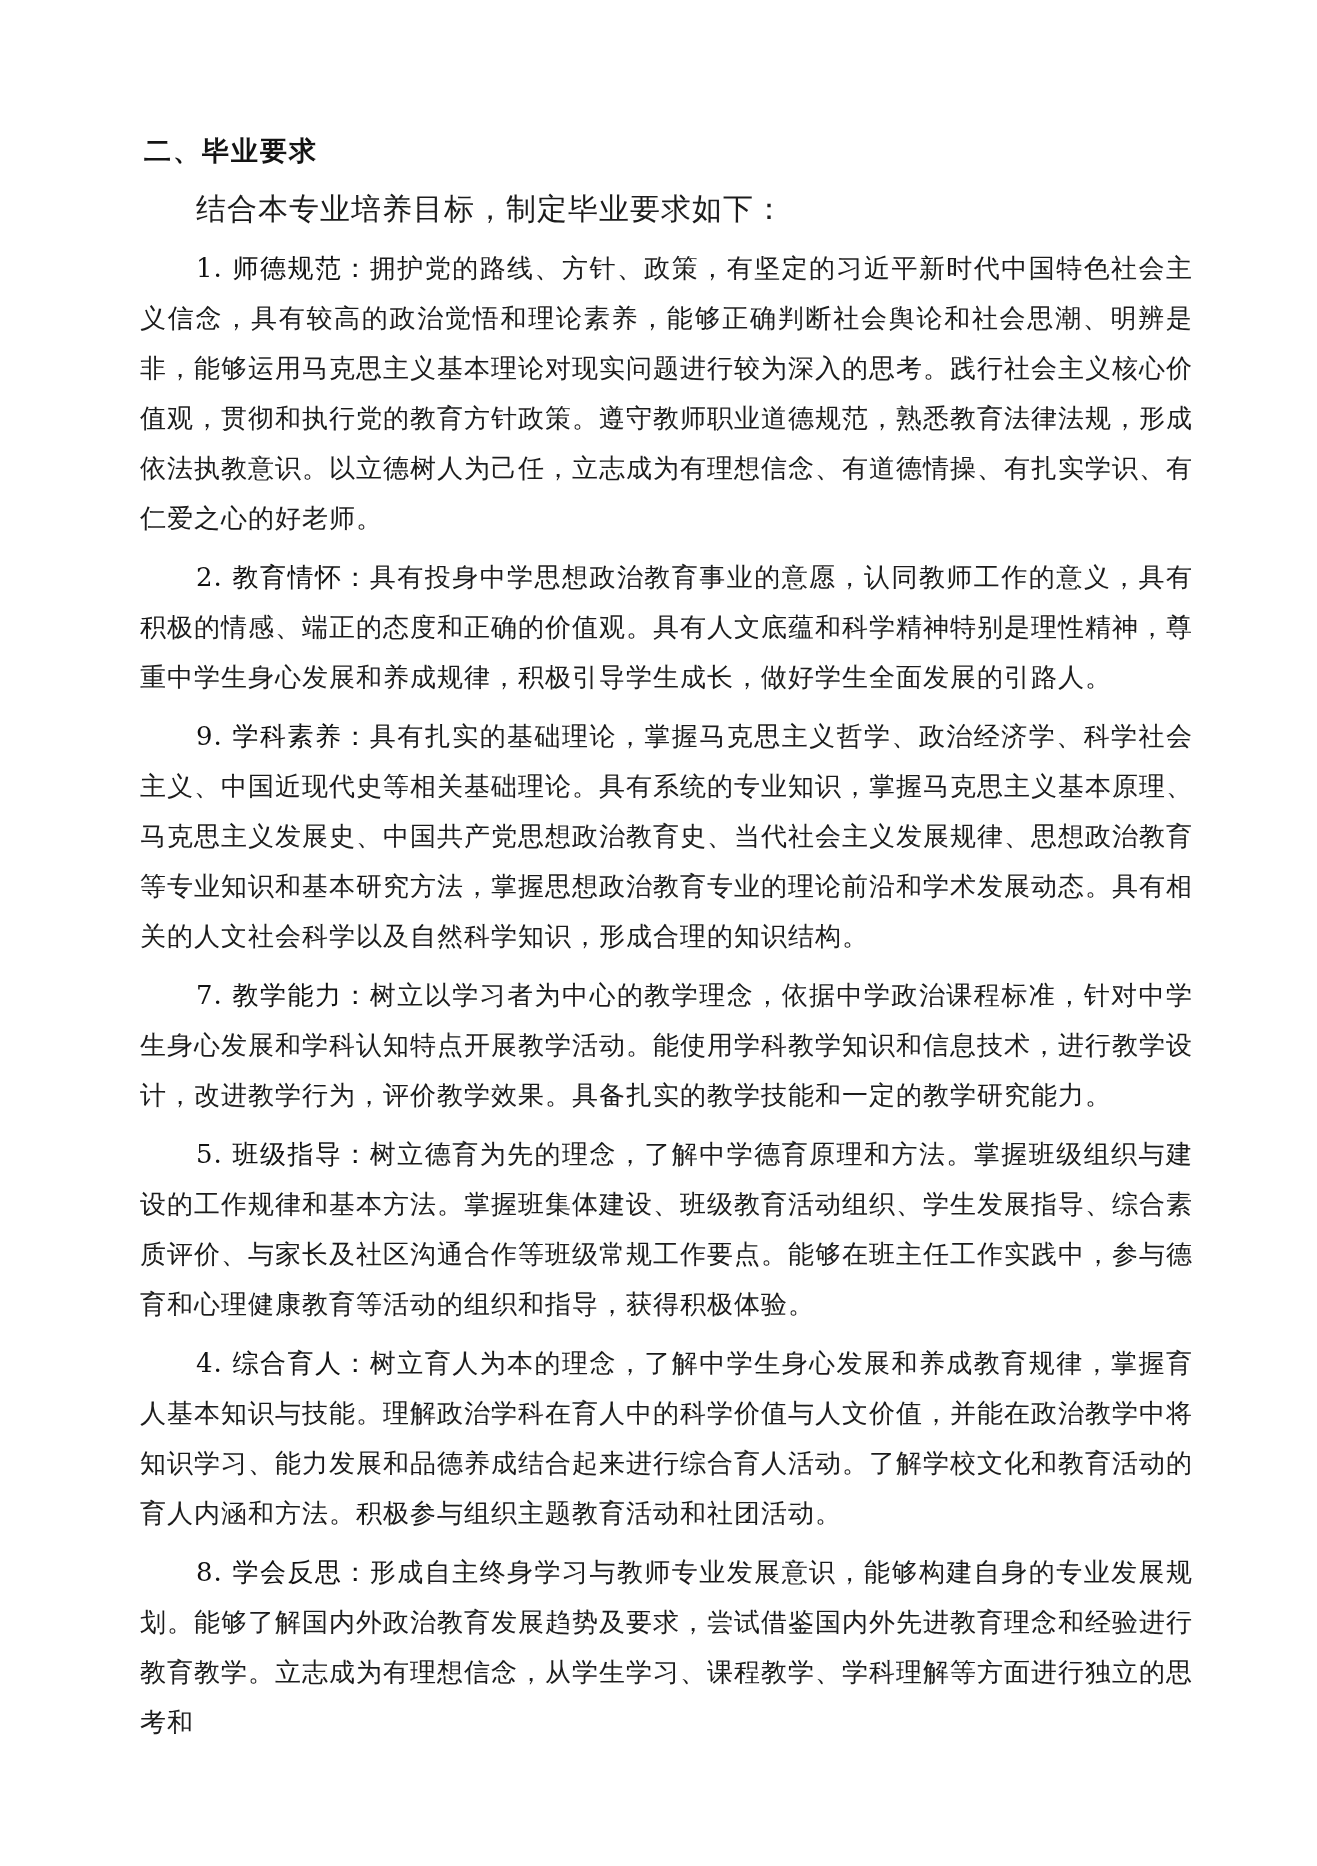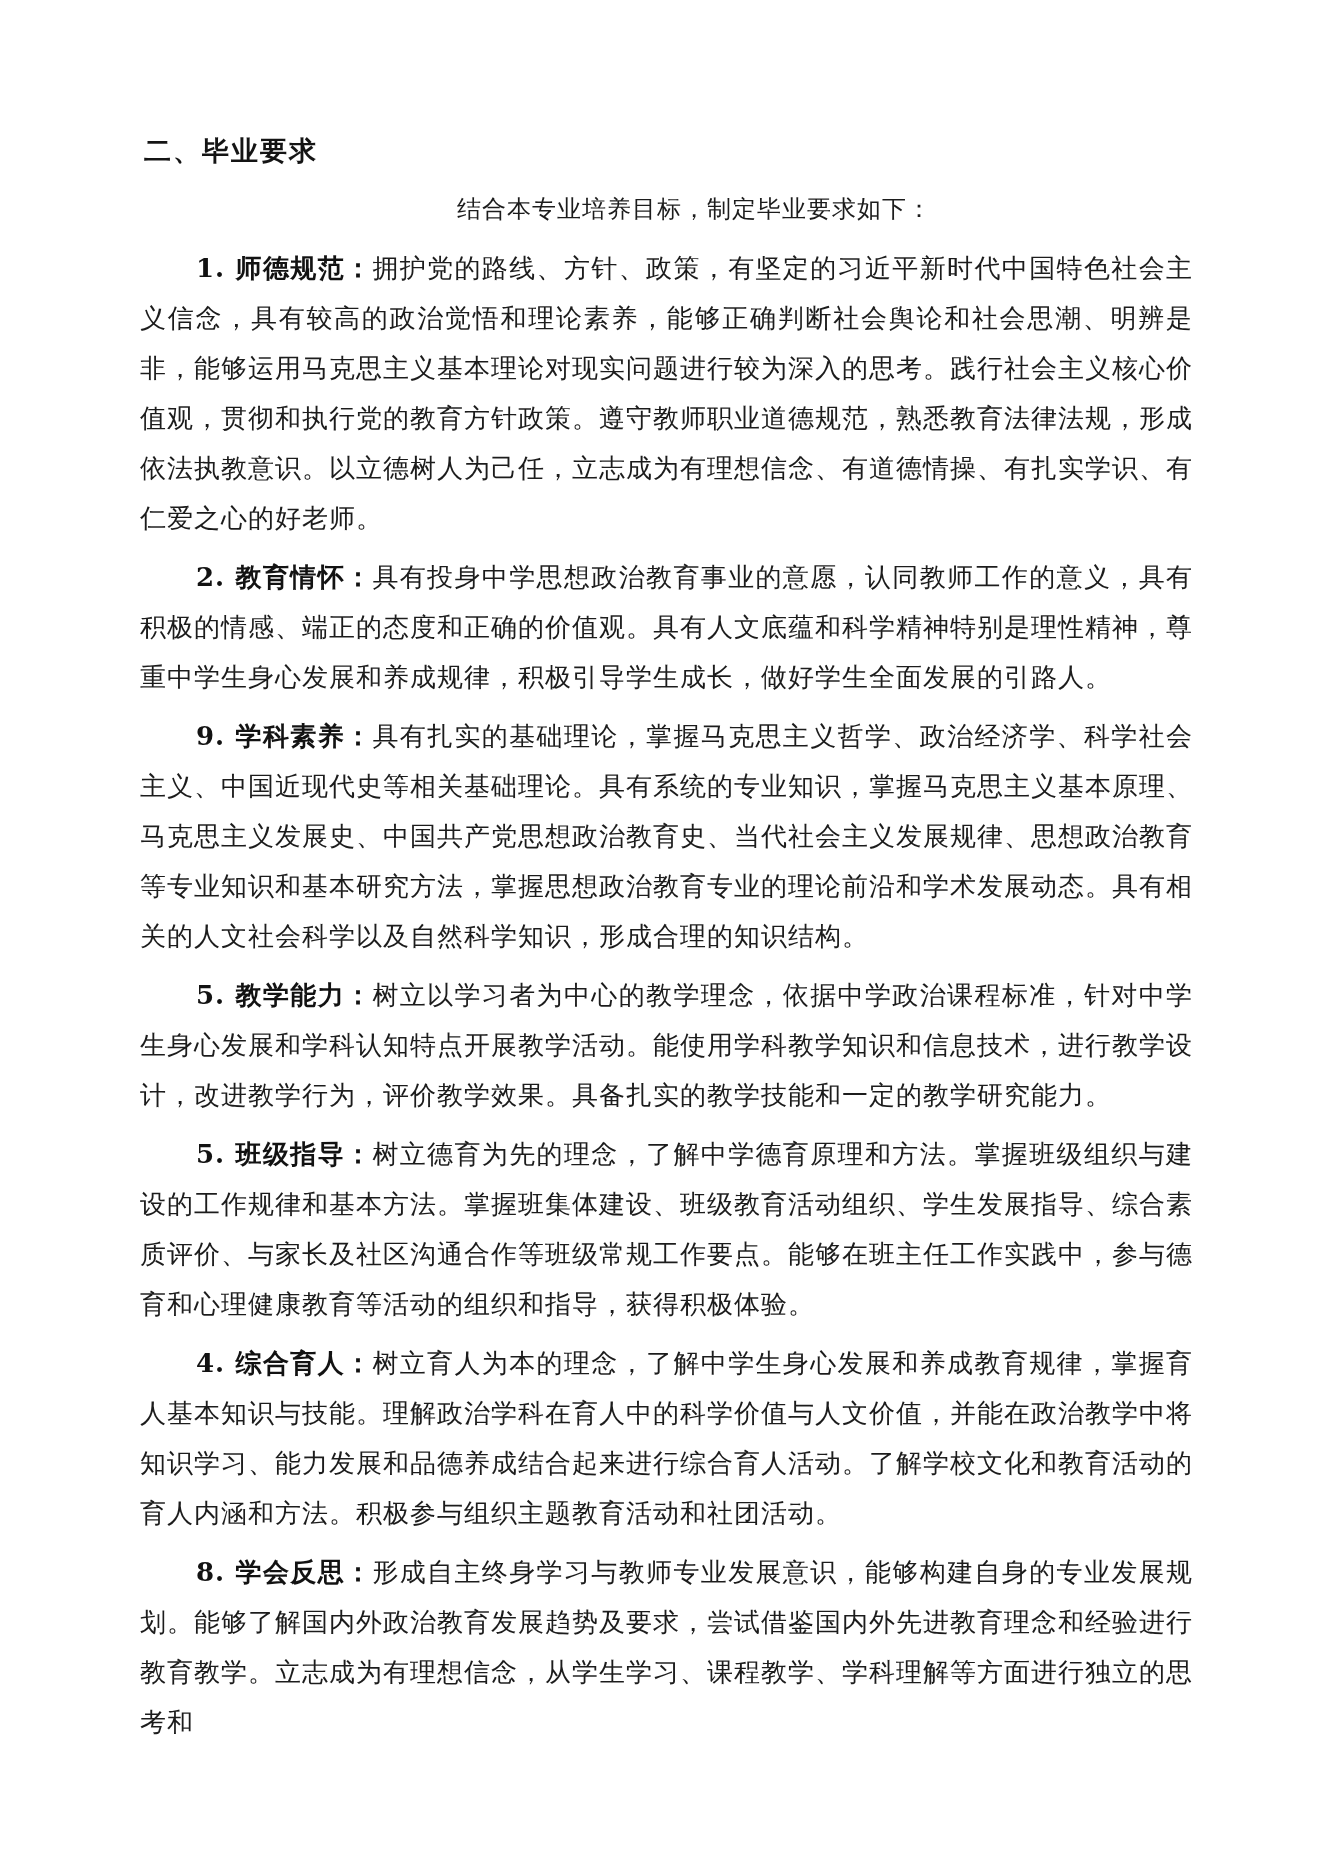--- a/index.html
+++ b/index.html
@@ -24,51 +24,50 @@
   .doc-heading {
     font-size: 27px;
     font-weight: bold;
     line-height: 50px;
     letter-spacing: 2px;
     margin: 0 0 0 4px;
     color: #141414;
   }
   .intro {
     margin: 8px 0 0 0;
-    font-size: 24px;
+    font-size: 30px;
     line-height: 50px;
     letter-spacing: 1px;
     text-indent: 56px;
-    text-align: center;
   }
   .req {
     margin: 9px 0 0 0;
     font-size: 26px;
     line-height: 50px;
     letter-spacing: 1px;
     text-indent: 56px;
     text-align: justify;
     text-justify: inter-character;
   }
   .req-label {
-    font-weight: bold;
+    font-weight: normal;
     color: #121212;
     letter-spacing: 1px;
   }
 </style>
 </head>
 <body>
 
 <div class="doc">
   <h2 class="doc-heading">二、毕业要求</h2>
 
   <p class="intro">结合本专业培养目标，制定毕业要求如下：</p>
 
   <div id="requirements">
       <p class="req"><span class="req-label">1. 师德规范：</span><span>拥护党的路线、方针、政策，有坚定的习近平新时代中国特色社会主义信念，具有较高的政治觉悟和理论素养，能够正确判断社会舆论和社会思潮、明辨是非，能够运用马克思主义基本理论对现实问题进行较为深入的思考。践行社会主义核心价值观，贯彻和执行党的教育方针政策。遵守教师职业道德规范，熟悉教育法律法规，形成依法执教意识。以立德树人为己任，立志成为有理想信念、有道德情操、有扎实学识、有仁爱之心的好老师。</span></p>
       <p class="req"><span class="req-label">2. 教育情怀：</span><span>具有投身中学思想政治教育事业的意愿，认同教师工作的意义，具有积极的情感、端正的态度和正确的价值观。具有人文底蕴和科学精神特别是理性精神，尊重中学生身心发展和养成规律，积极引导学生成长，做好学生全面发展的引路人。</span></p>
       <p class="req"><span class="req-label">9. 学科素养：</span><span>具有扎实的基础理论，掌握马克思主义哲学、政治经济学、科学社会主义、中国近现代史等相关基础理论。具有系统的专业知识，掌握马克思主义基本原理、马克思主义发展史、中国共产党思想政治教育史、当代社会主义发展规律、思想政治教育等专业知识和基本研究方法，掌握思想政治教育专业的理论前沿和学术发展动态。具有相关的人文社会科学以及自然科学知识，形成合理的知识结构。</span></p>
-      <p class="req"><span class="req-label">5. 教学能力：</span><span>树立以学习者为中心的教学理念，依据中学政治课程标准，针对中学生身心发展和学科认知特点开展教学活动。能使用学科教学知识和信息技术，进行教学设计，改进教学行为，评价教学效果。具备扎实的教学技能和一定的教学研究能力。</span></p>
+      <p class="req"><span class="req-label">7. 教学能力：</span><span>树立以学习者为中心的教学理念，依据中学政治课程标准，针对中学生身心发展和学科认知特点开展教学活动。能使用学科教学知识和信息技术，进行教学设计，改进教学行为，评价教学效果。具备扎实的教学技能和一定的教学研究能力。</span></p>
       <p class="req"><span class="req-label">5. 班级指导：</span><span>树立德育为先的理念，了解中学德育原理和方法。掌握班级组织与建设的工作规律和基本方法。掌握班集体建设、班级教育活动组织、学生发展指导、综合素质评价、与家长及社区沟通合作等班级常规工作要点。能够在班主任工作实践中，参与德育和心理健康教育等活动的组织和指导，获得积极体验。</span></p>
       <p class="req"><span class="req-label">4. 综合育人：</span><span>树立育人为本的理念，了解中学生身心发展和养成教育规律，掌握育人基本知识与技能。理解政治学科在育人中的科学价值与人文价值，并能在政治教学中将知识学习、能力发展和品德养成结合起来进行综合育人活动。了解学校文化和教育活动的育人内涵和方法。积极参与组织主题教育活动和社团活动。</span></p>
       <p class="req"><span class="req-label">8. 学会反思：</span><span>形成自主终身学习与教师专业发展意识，能够构建自身的专业发展规划。能够了解国内外政治教育发展趋势及要求，尝试借鉴国内外先进教育理念和经验进行教育教学。立志成为有理想信念，从学生学习、课程教学、学科理解等方面进行独立的思考和</span></p>
     </div>
 </div>
 
 </body></html>

